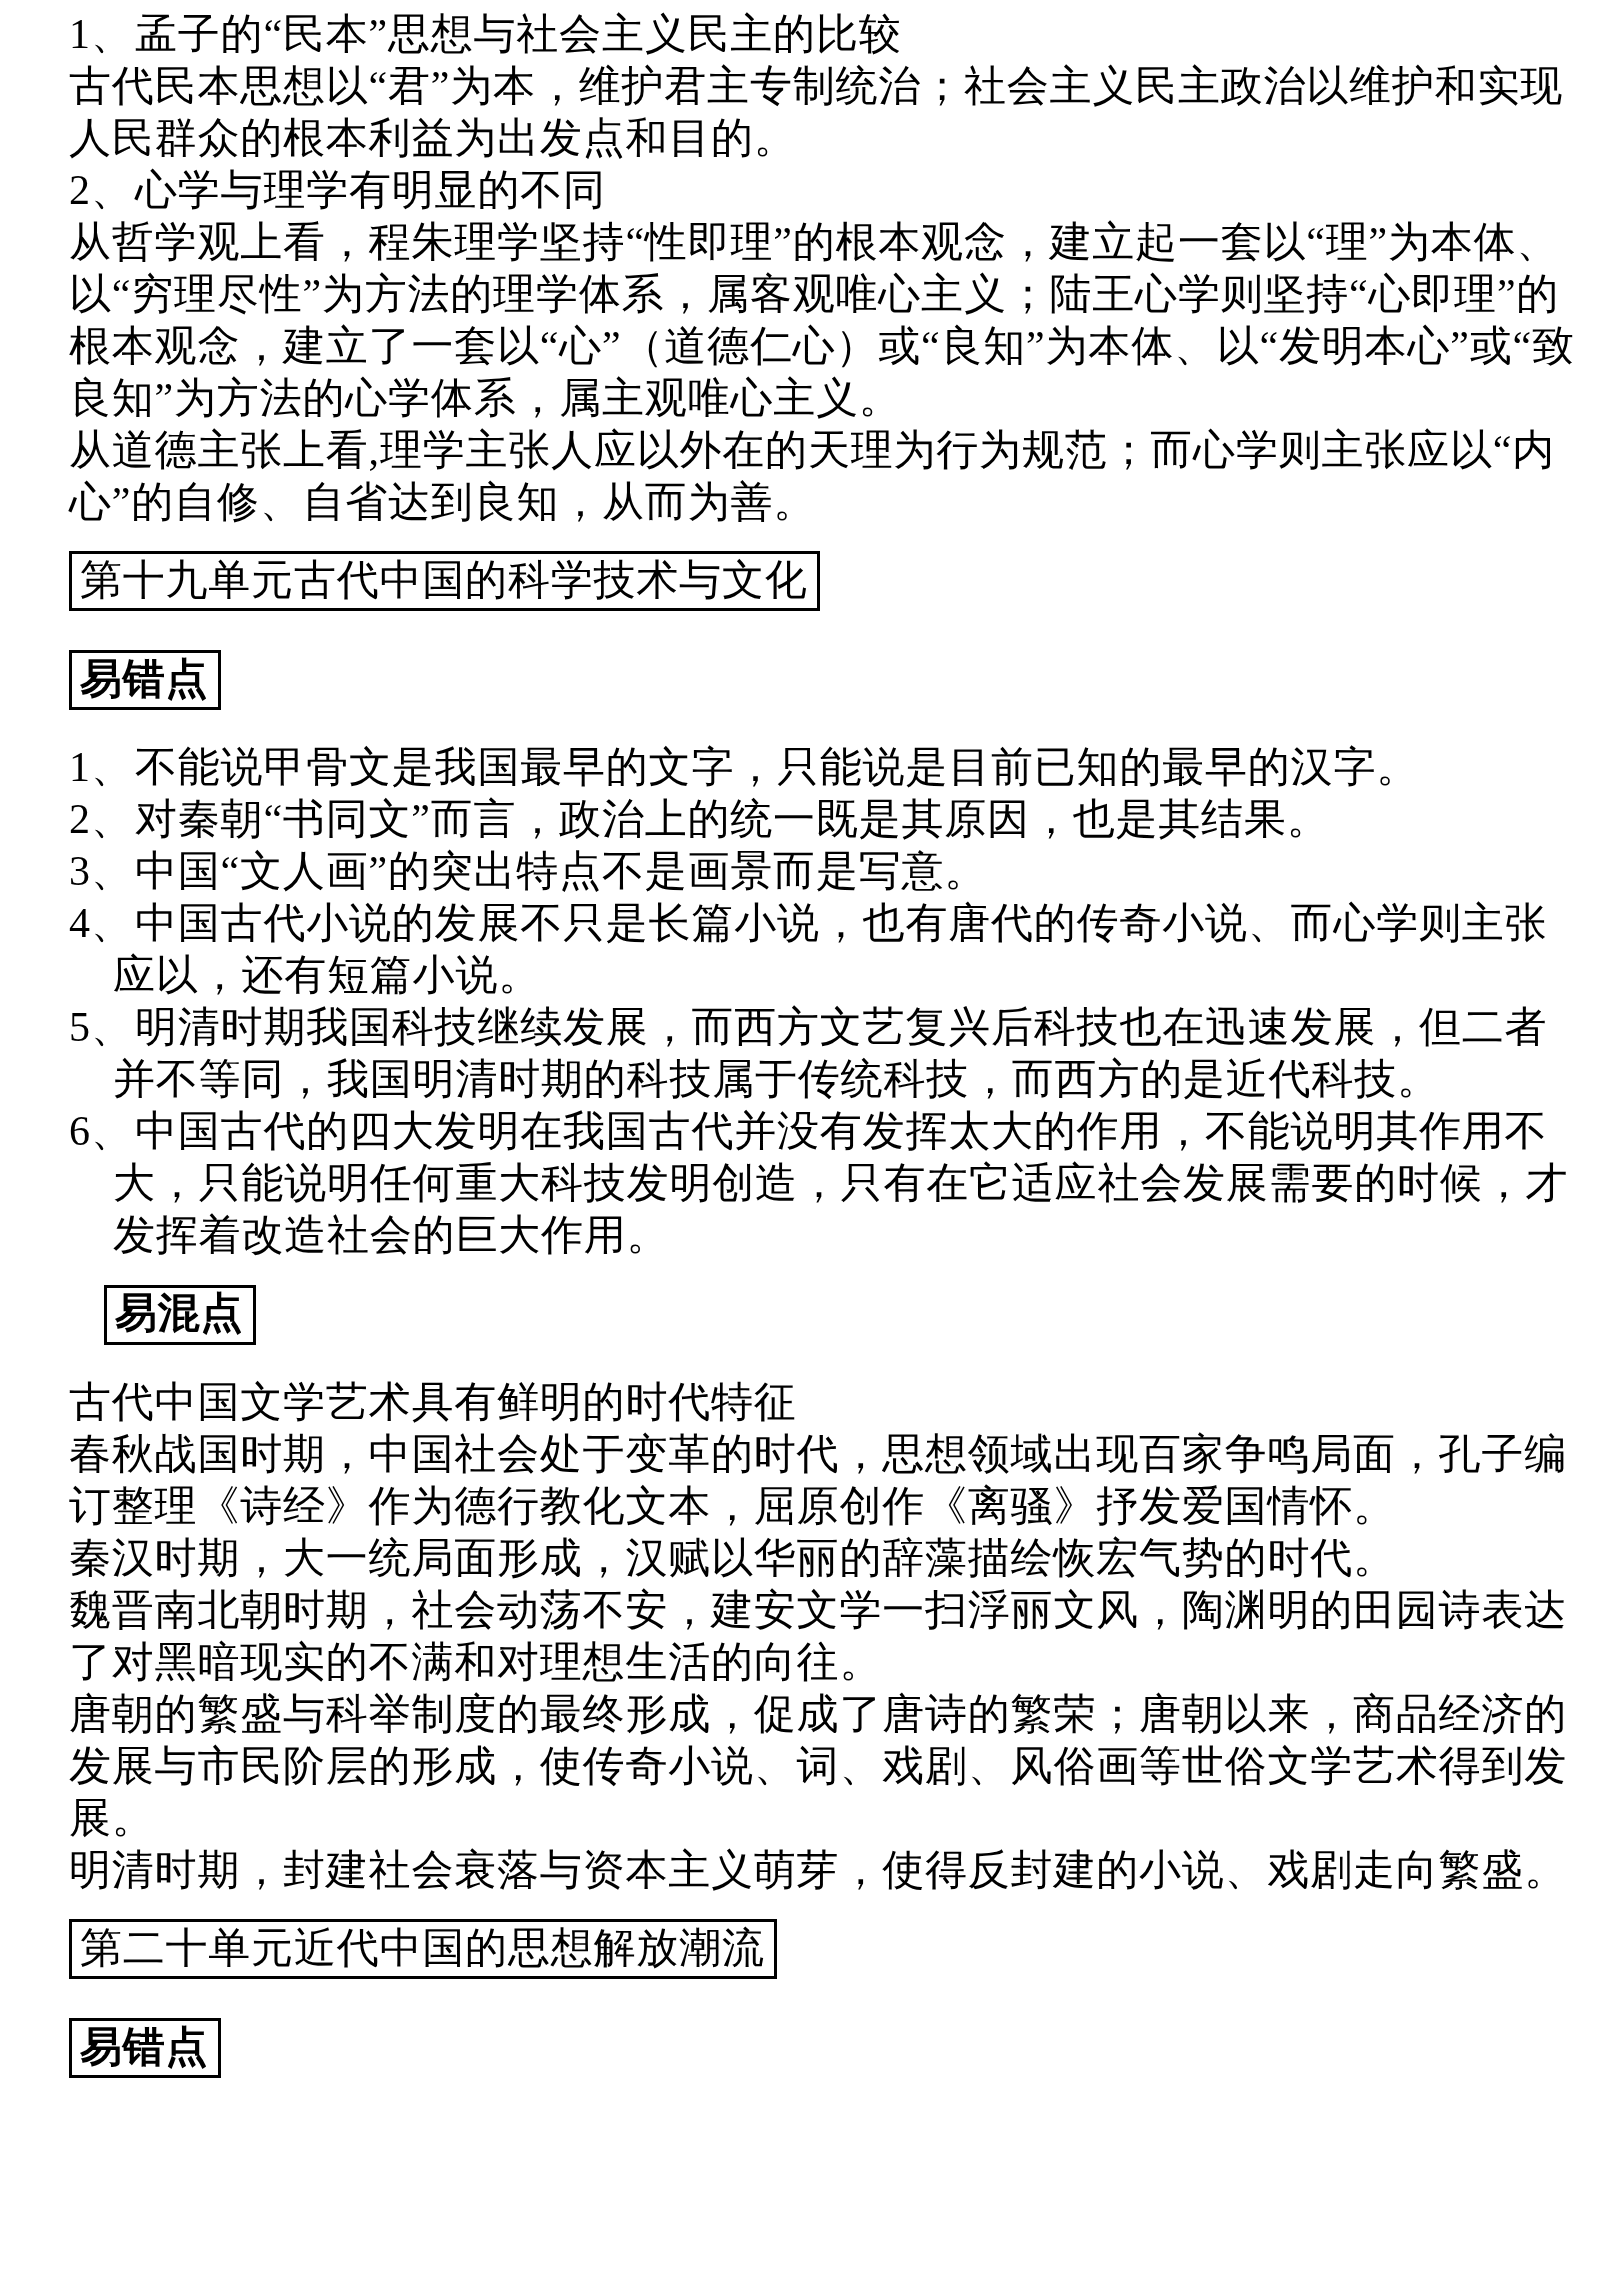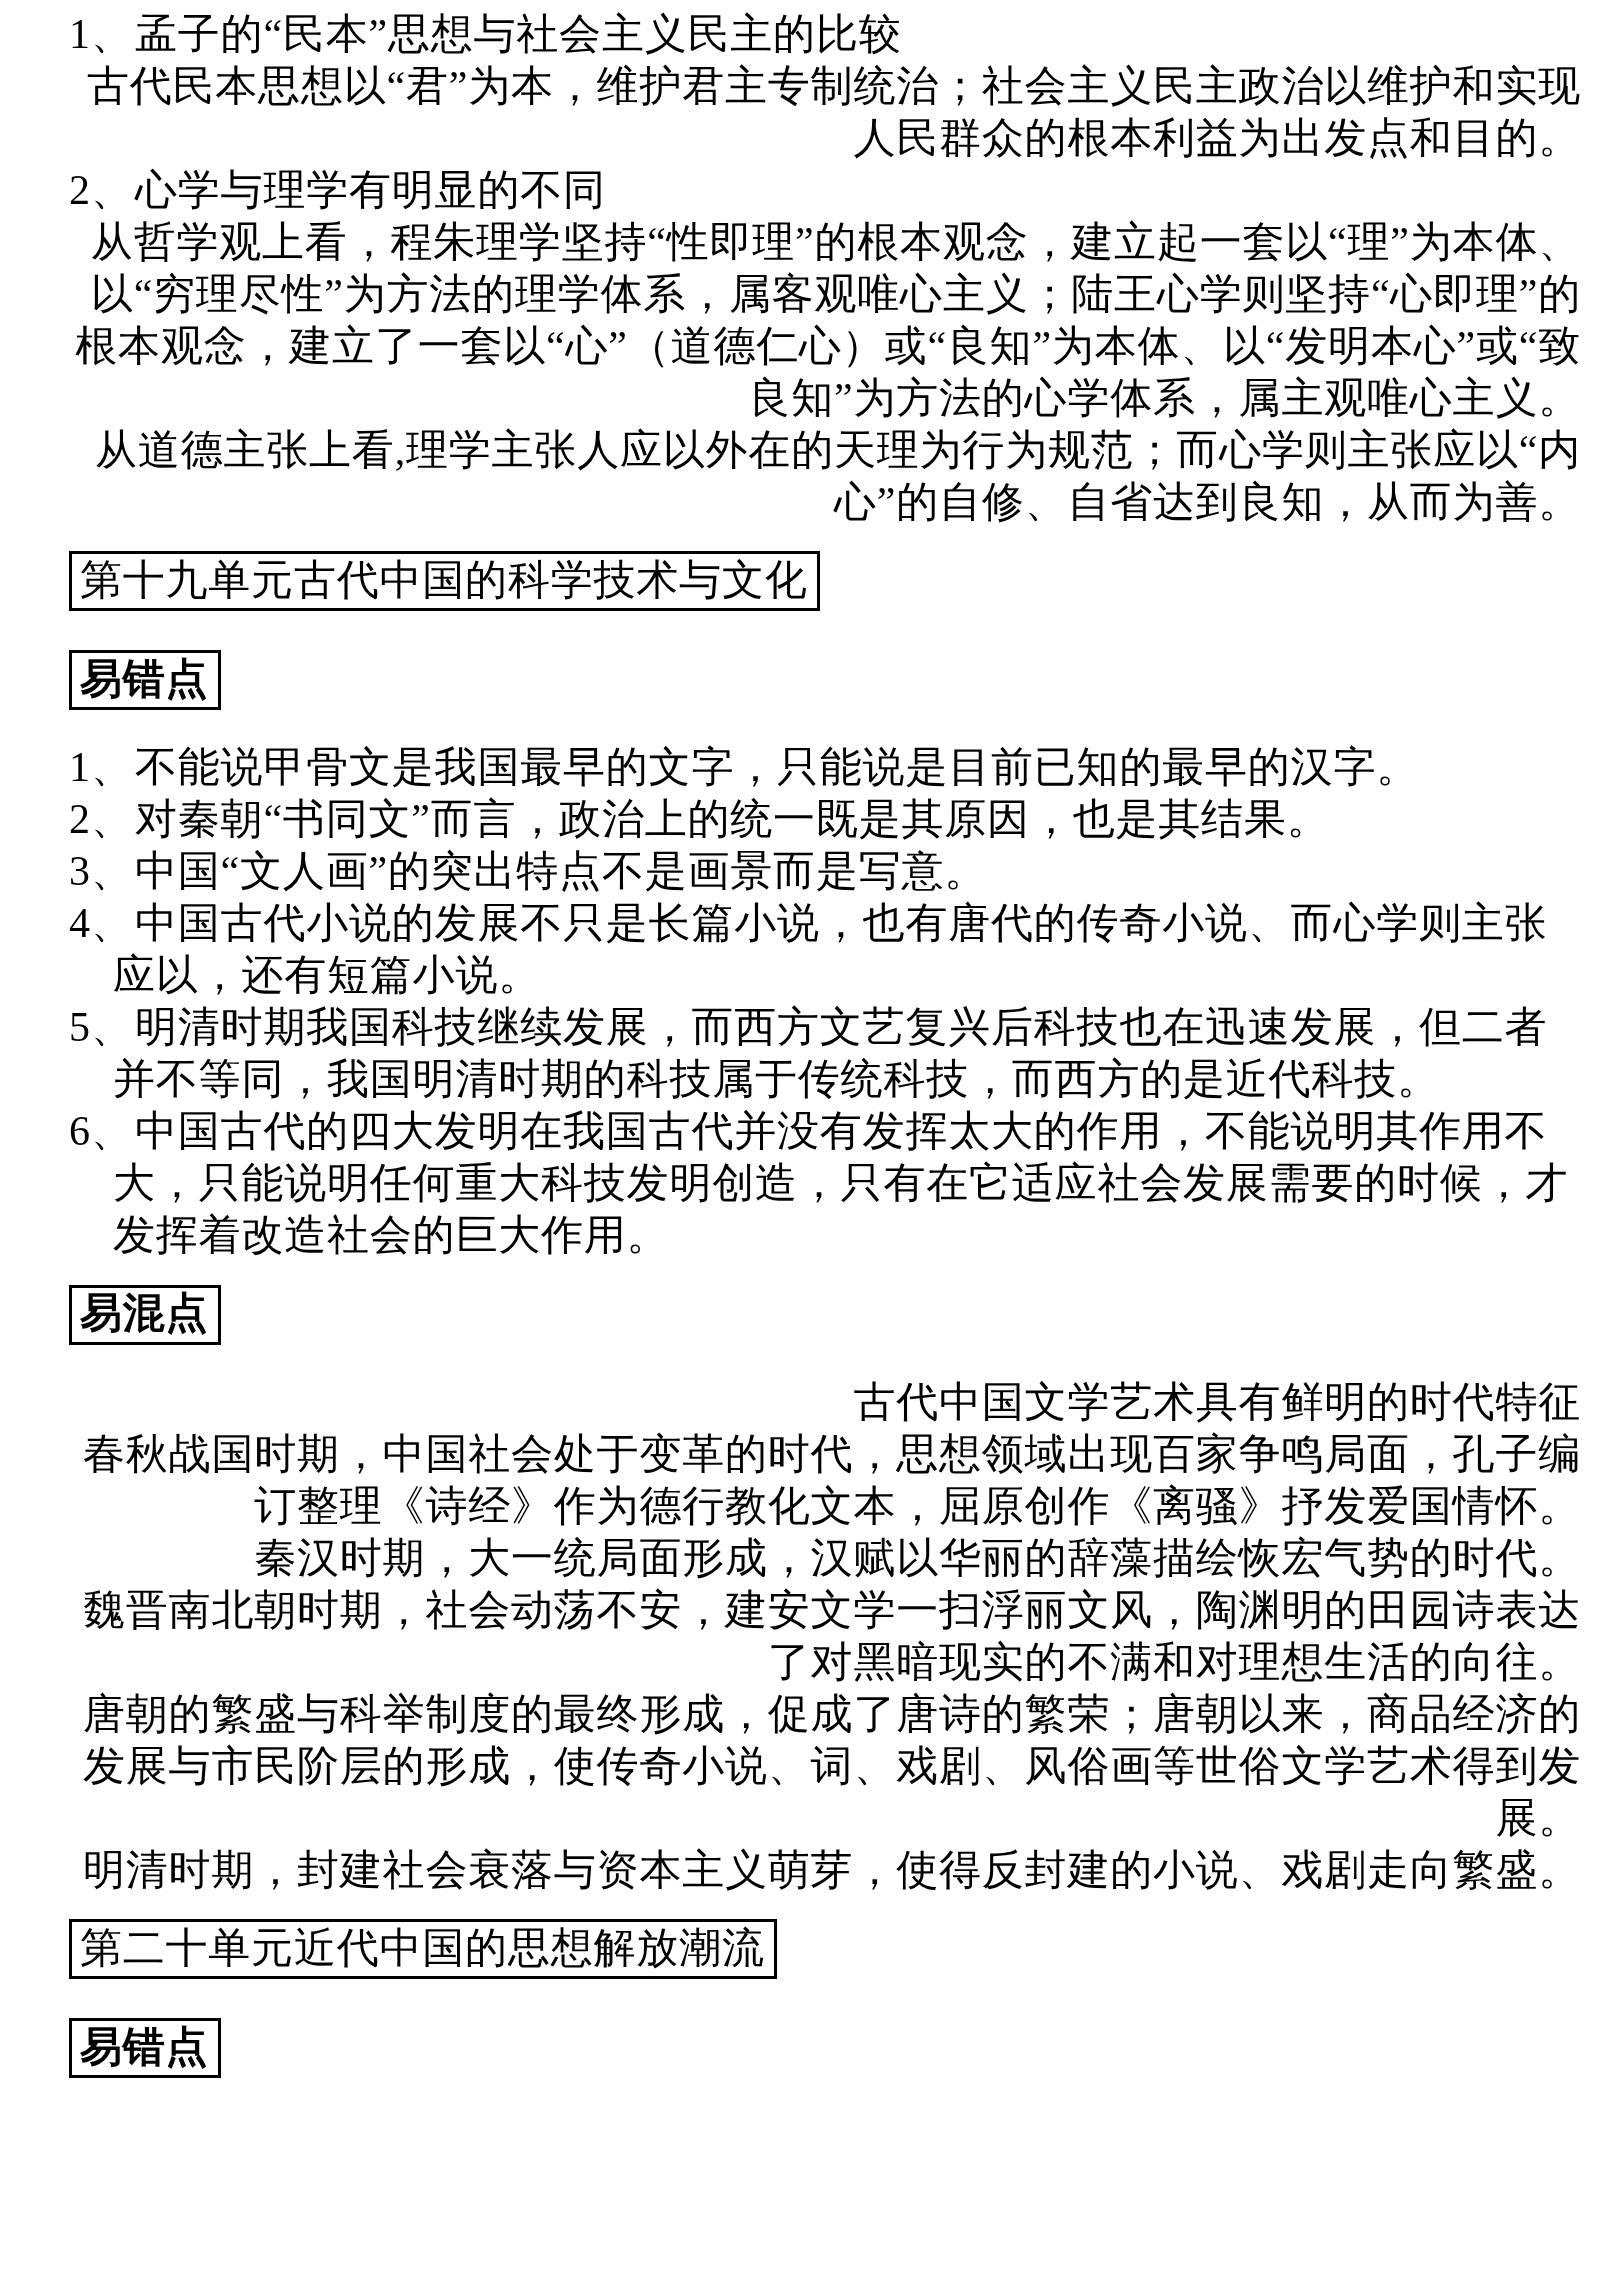--- a/index.html
+++ b/index.html
@@ -18,21 +18,20 @@
     color: #000000;
     font-family: "Liberation Serif", "DejaVu Serif", serif;
     font-size: 42px;
     line-height: 52px;
     letter-spacing: 0.8px;
     text-align: left;
   }
   .para {
     margin: 0;
     padding: 0;
-    text-align: right;
   }
   
   .num-item {
     margin: 0;
     padding-left: 44px;
     text-indent: -44px;
   }
   .num-item .marker {
     display: inline-block;
     width: 66px;
@@ -50,20 +49,21 @@
   }
   .heading-box {
     margin: 23.6px 0 39px 0;
   }
   .label-box {
     margin: 0 0 31px 0;
     font-weight: bold;
   }
   .label-box.spaced-top {
     margin-top: 23.6px;
+    margin-left: 35px;
   }
 </style>
 </head>
 <body>
 
 <div class="page">
 
   <div class="num-item">
     <span class="marker">1、</span><span>孟子的“民本”思想与社会主义民主的比较</span>
   </div>

